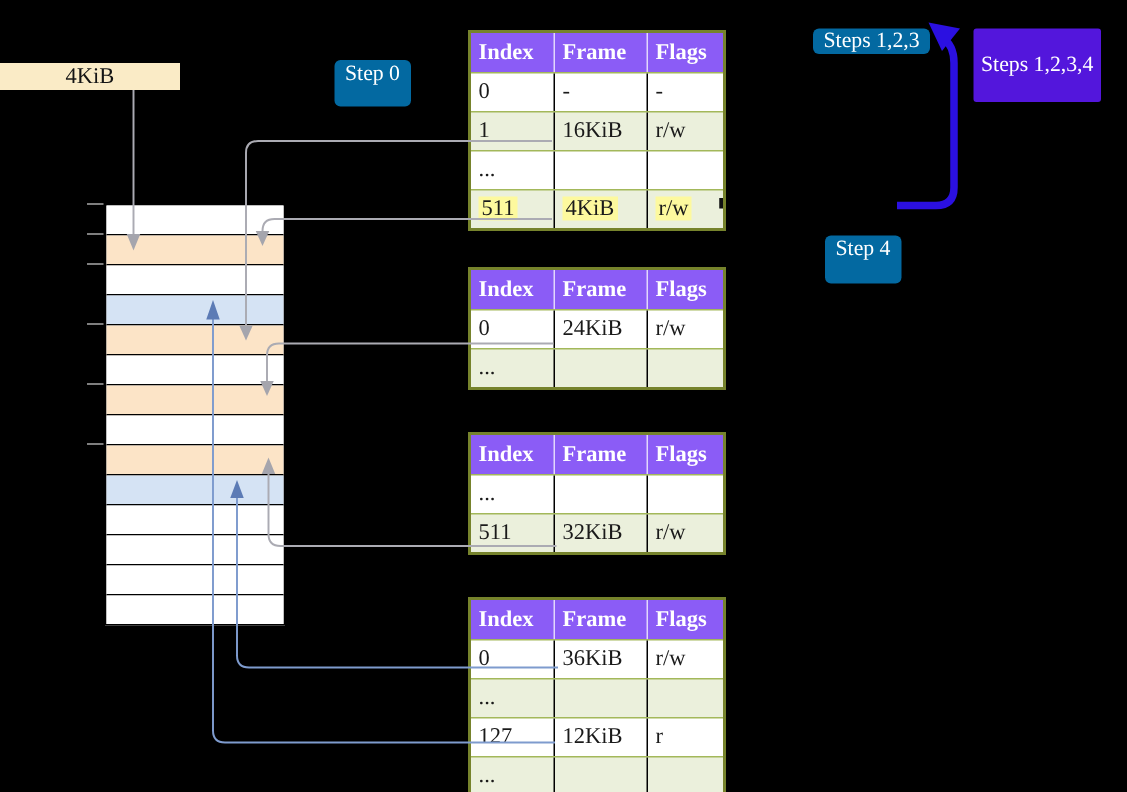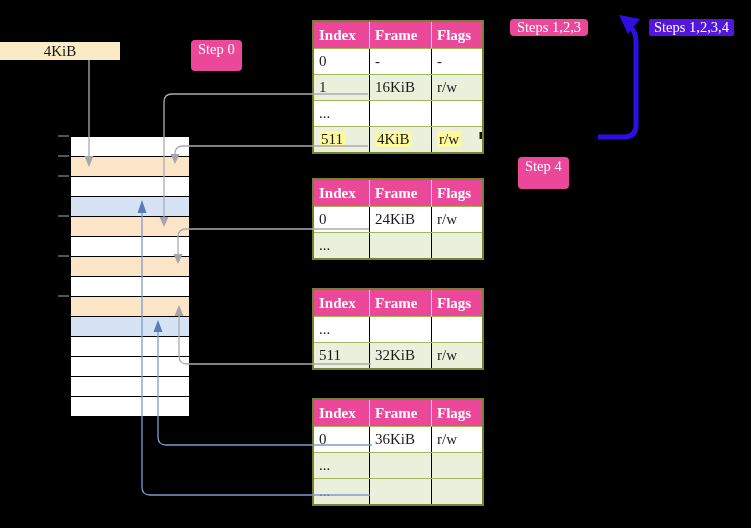--- a/index.html
+++ b/index.html
@@ -10,42 +10,42 @@
   
   .size-label{
     position:absolute;left:0;top:42px;width:120px;height:18px;
     background:#FAEBC6;color:#141414;font-size:15px;line-height:18px;text-align:center;
   }
   
   .badge{
     position:absolute;color:#fff;font-size:14.5px;line-height:18px;height:32px;
     padding:0 7px;border-radius:4px;white-space:nowrap;
   }
-  .badge.red{background:#ec4899;}
+  .badge.red{background:#0369a1;margin-left:32px;}
   .badge.violet{background:#5316DC;border-radius:2px;}
   #badge-step0{left:191px;top:40px;height:31px;line-height:19px;}
   #badge-steps123{left:510px;top:19px;height:17px;line-height:17px;}
-  #badge-steps1234{left:649px;top:19px;height:17px;line-height:17px;padding:0 5px;}
+  #badge-steps1234{left:649px;top:19px;height:17px;line-height:17px;padding:16px 5px;}
   #badge-step4{left:518px;top:157px;}
   
   #memory-strip{
     position:absolute;left:70px;top:136px;width:118px;border:1px solid #000;background:#fff;
   }
   .mrow{height:19px;border-bottom:1px solid #000;}
   .mrow:last-child{border-bottom:none;}
   .fill-white{background:#FFFFFF;}
   .fill-peach{background:#FCE4C7;}
   .fill-blue{background:#D5E3F4;}
   
   .ptable{
     position:absolute;left:312px;width:168px;border:2px solid #76832C;background:#fff;
     font-size:15px;color:#1a1a1a;
   }
   #table-0{top:20px;} #table-1{top:178px;} #table-2{top:288px;} #table-3{top:398px;}
-  .thead{display:flex;height:26px;background:#ec4899;color:#fff;font-weight:bold;}
+  .thead{display:flex;height:26px;background:#8b5cf6;color:#fff;font-weight:bold;}
   .thead .cell{line-height:26px;border-right:1px solid rgba(255,255,255,.75);}
   .trow{display:flex;height:25px;border-top:1px solid #A3B85A;}
   .trow .cell{line-height:25px;border-right:1px solid #000;}
   .cell{box-sizing:border-box;padding-left:5px;overflow:hidden;white-space:nowrap;}
   .cell.c0{width:56px;} .cell.c1{width:62px;} .cell.c2{width:50px;border-right:none !important;}
   .trow.shaded{background:#EBF0DC;}
   .hl{background:#FDF99E;padding:0 2px;}
   
   #overlay{position:absolute;left:0;top:0;pointer-events:none;}
 </style>
@@ -148,20 +148,25 @@
       <div class="trow">
         <div class="cell c0"><span>0</span></div>
         <div class="cell c1"><span>36KiB</span></div>
         <div class="cell c2"><span>r/w</span></div>
       </div>
       <div class="trow shaded">
         <div class="cell c0"><span>...</span></div>
         <div class="cell c1"></div>
         <div class="cell c2"></div>
       </div>
+      <div class="trow">
+        <div class="cell c0"><span>127</span></div>
+        <div class="cell c1"><span>12KiB</span></div>
+        <div class="cell c2"><span>r</span></div>
+      </div>
       <div class="trow shaded">
         <div class="cell c0"><span>...</span></div>
         <div class="cell c1"></div>
         <div class="cell c2"></div>
       </div>
     </div>
 
   <svg id="overlay" width="751" height="528" viewBox="0 0 751 528">
 
     <g stroke="#8D8D8D" stroke-width="1.2">

